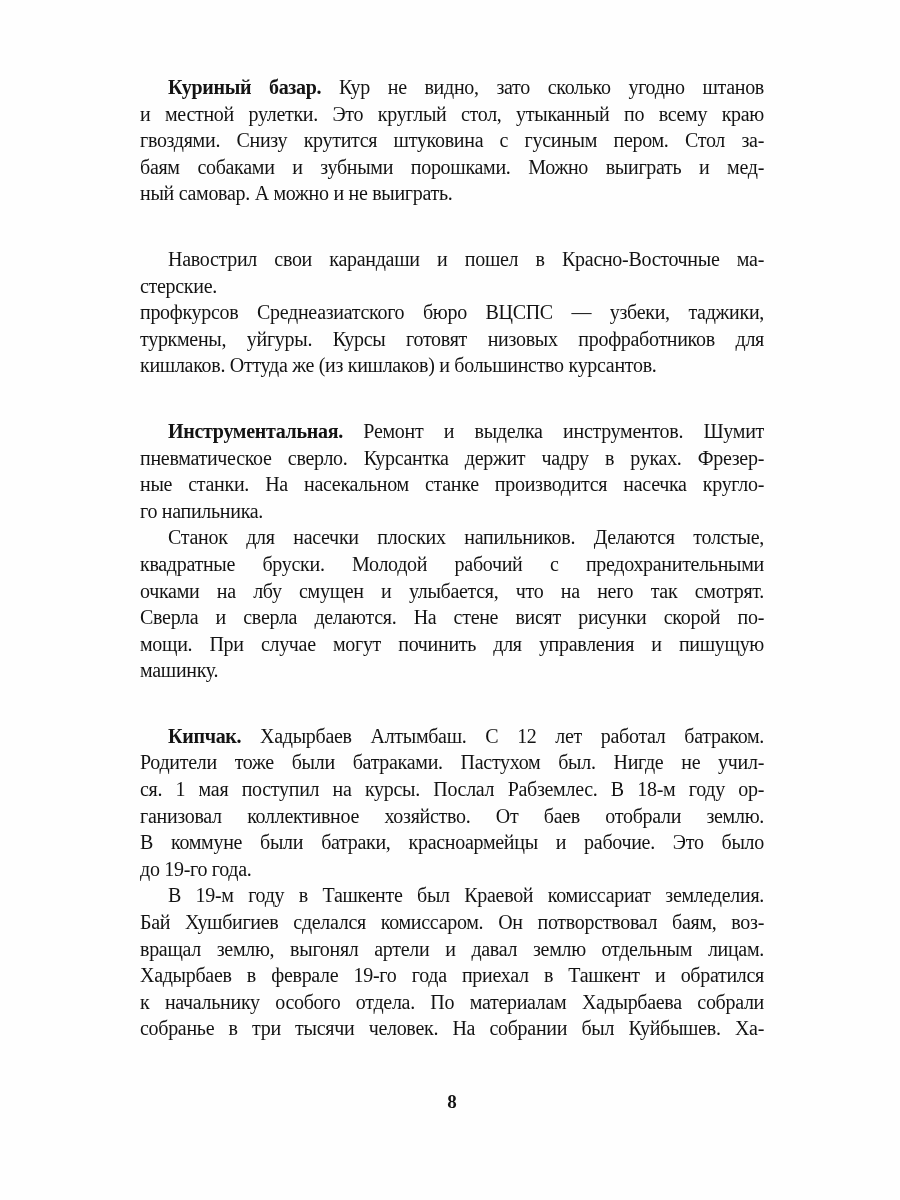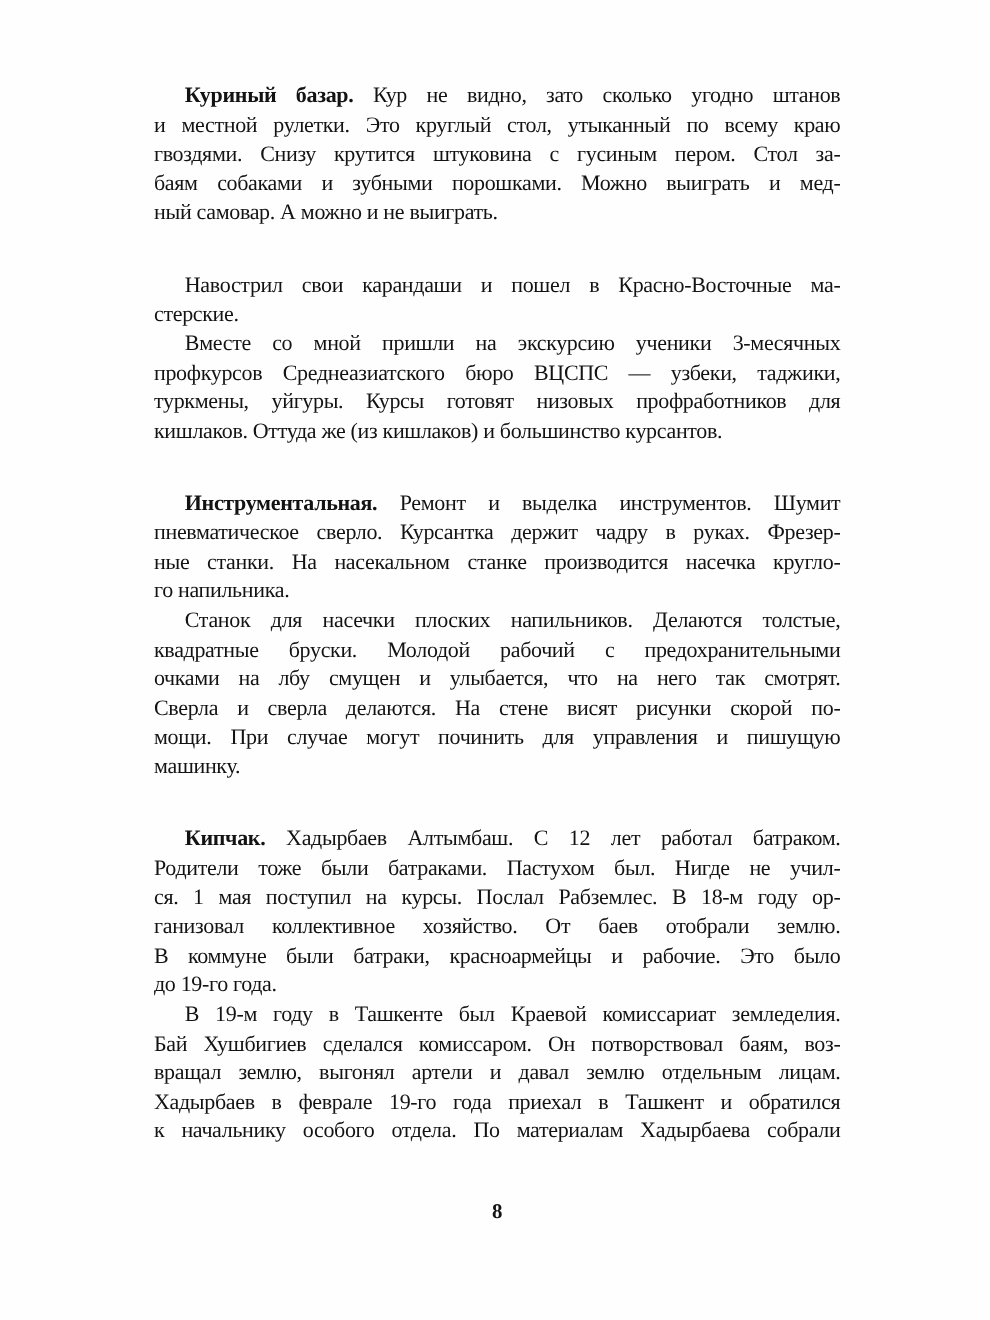--- a/index.html
+++ b/index.html
@@ -55,21 +55,20 @@
         <div class="line">и местной рулетки. Это круглый стол, утыканный по всему краю</div>
         <div class="line">гвоздями. Снизу крутится штуковина с гусиным пером. Стол за-</div>
         <div class="line">баям собаками и зубными порошками. Можно выиграть и мед-</div>
         <div class="line last">ный самовар. А можно и не выиграть.</div>
       </div>
       <div class="paragraph gap">
         <div class="line first">Навострил свои карандаши и пошел в Красно-Восточные ма-</div>
         <div class="line last">стерские.</div>
       </div>
       <div class="paragraph">
-        <div class="line first">Вместе со мной пришли на экскурсию ученики 3-месячных</div>
         <div class="line">профкурсов Среднеазиатского бюро ВЦСПС — узбеки, таджики,</div>
         <div class="line">туркмены, уйгуры. Курсы готовят низовых профработников для</div>
         <div class="line last">кишлаков. Оттуда же (из кишлаков) и большинство курсантов.</div>
       </div>
       <div class="paragraph gap">
         <div class="line first"><strong class="run-in-heading">Инструментальная.</strong> <span>Ремонт и выделка инструментов. Шумит</span></div>
         <div class="line">пневматическое сверло. Курсантка держит чадру в руках. Фрезер-</div>
         <div class="line">ные станки. На насекальном станке производится насечка кругло-</div>
         <div class="line last">го напильника.</div>
       </div>
@@ -88,16 +87,17 @@
         <div class="line">ганизовал коллективное хозяйство. От баев отобрали землю.</div>
         <div class="line">В коммуне были батраки, красноармейцы и рабочие. Это было</div>
         <div class="line last">до 19-го года.</div>
       </div>
       <div class="paragraph">
         <div class="line first">В 19-м году в Ташкенте был Краевой комиссариат земледелия.</div>
         <div class="line">Бай Хушбигиев сделался комиссаром. Он потворствовал баям, воз-</div>
         <div class="line">вращал землю, выгонял артели и давал землю отдельным лицам.</div>
         <div class="line">Хадырбаев в феврале 19-го года приехал в Ташкент и обратился</div>
         <div class="line">к начальнику особого отдела. По материалам Хадырбаева собрали</div>
+        <div class="line">собранье в три тысячи человек. На собрании был Куйбышев. Ха-</div>
       </div>
     </div>
   <div class="page-number">8</div>
 </div>
 
 </body></html>

